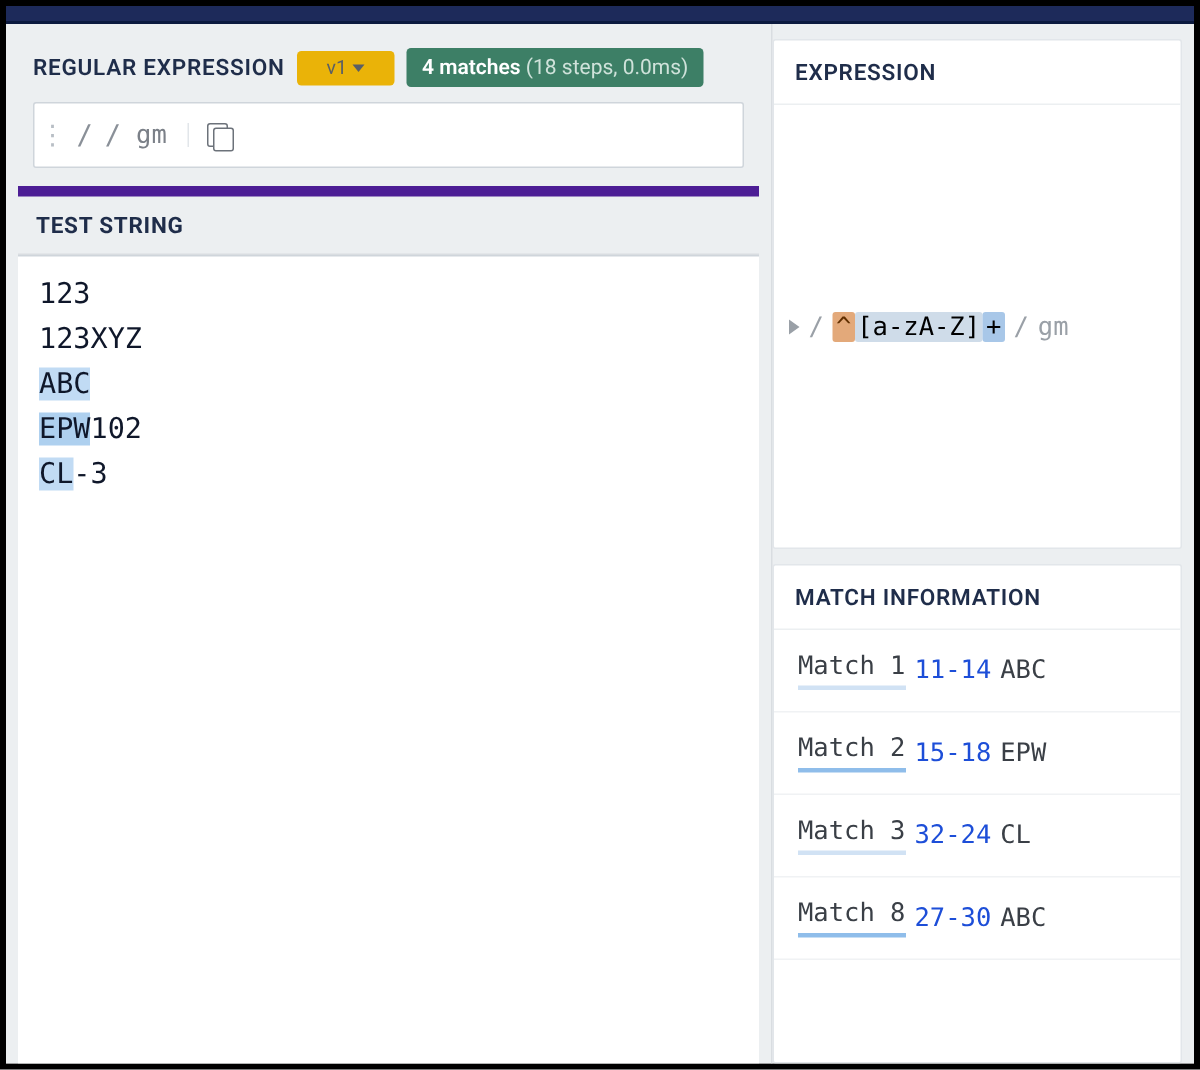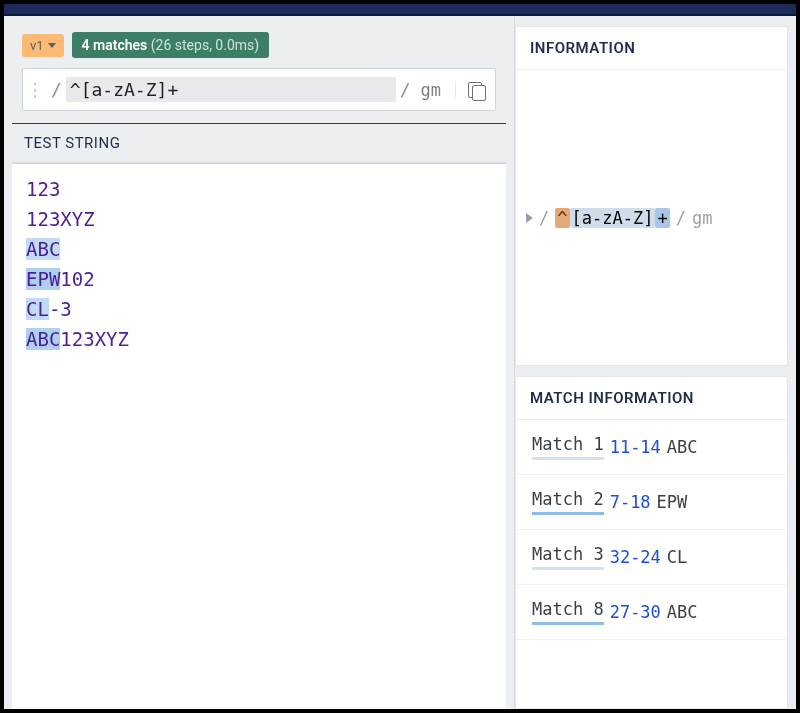--- a/index.html
+++ b/index.html
@@ -5,41 +5,41 @@
   * { box-sizing: border-box; margin: 0; padding: 0; }
   html, body { width: 800px; height: 713px; overflow: hidden; font-family: -apple-system, BlinkMacSystemFont, "Segoe UI", Roboto, Helvetica, Arial, sans-serif; }
   body { border: 4px solid #000; background: #fff; }
   .topbar { height: 12px; background: #1d2a5a; border-bottom: 2px solid #0b1a3f; }
   .app { display: flex; height: calc(100% - 12px); background: #eceff1; }
   .left { flex: 1 1 auto; display: flex; flex-direction: column; padding: 10px 8px 0 8px; gap: 0; }
   .right { width: 282px; flex: 0 0 282px; display: flex; flex-direction: column; padding: 10px 8px 0 0; gap: 10px; border-left: 1px solid #d9dde1; }
 
   .section-header { display: flex; align-items: center; gap: 8px; padding: 6px 10px 10px 10px; }
   .section-title { font-size: 15px; letter-spacing: 0.5px; font-weight: 600; color: #1f2d4a; }
-  .chip { background: #fdba74; color: #5a5f66; font-size: 13px; padding: 4px 8px; border-radius: 3px; display:inline-flex; align-items:center; gap:4px; cursor:pointer; }
+  .chip { background: #eab308; color: #5a5f66; font-size: 13px; padding: 4px 20px; border-radius: 3px; display:inline-flex; align-items:center; gap:4px; cursor:pointer; }
   .chev { width:0; height:0; border-left:4px solid transparent; border-right:4px solid transparent; border-top:5px solid #5a5f66; }
   .status { background: #3d7f66; color: #fff; font-size: 14px; padding: 5px 10px; border-radius: 3px; }
   .status .strong { font-weight: 600; margin-top: 47px; }
   .status .muted { color: #cfe2da; font-weight: 400; }
 
   
   .regex-box { display:flex; align-items:center; background:#fff; border:1px solid #cfd5db; border-radius:2px; margin: 0 10px 12px 10px; }
   .grip { width:24px; display:flex; justify-content:center; align-items:center; color:#b8bec5; font-size:18px; padding:10px 0; cursor: grab; }
   .slash { font-family: ui-monospace, Menlo, Consolas, monospace; color:#8a9098; font-size:18px; padding:0 4px; }
   .regex-input { flex:1; font-family: ui-monospace, Menlo, Consolas, monospace; font-size:18px; color:#222; background:#e7e9ec; border:none; outline:none; padding:2px 4px; }
   .flags { font-family: ui-monospace, Menlo, Consolas, monospace; color:#7b8088; font-size:17px; padding:0 14px 0 6px; }
   .copy-btn { width:40px; display:flex; justify-content:center; align-items:center; border-left:1px solid #e2e6ea; cursor:pointer; color:#6c727a; }
   .copy-icon { width:16px; height:16px; position:relative; }
   .copy-icon::before, .copy-icon::after { content:""; position:absolute; width:12px; height:14px; border:1.5px solid #6c727a; border-radius:2px; background:#fff; }
   .copy-icon::before { left:0; top:0; }
   .copy-icon::after { left:4px; top:3px; }
 
-  .panel-label { font-size:15px; letter-spacing:0.5px; font-weight:400; color:#1f2d4a; padding: 10px 10px 10px 12px; border-top:1px solid #4c1d95; border-bottom:1px solid #d9dde1; background:#eceff1; }
+  .panel-label { font-size:15px; letter-spacing:0.5px; font-weight:700; color:#1f2d4a; padding: 10px 10px 10px 12px; border-top:7px solid #4c1d95; border-bottom:1px solid #d9dde1; background:#eceff1; }
 
-  .test-area { flex:1; background:#fff; margin:0; border-top:1px solid #cfd5db; padding:10px 14px; font-family: ui-monospace, Menlo, Consolas, monospace; font-size:19px; line-height:30px; color:#4c1d95; overflow:auto; }
+  .test-area { flex:1; background:#fff; margin:0; border-top:1px solid #cfd5db; padding:10px 14px; font-family: ui-monospace, Menlo, Consolas, monospace; font-size:19px; line-height:30px; color:#0f172a; overflow:auto; }
   .hl { background:#c1dbf4; }
   .hl-m { background:#aed0ef; }
 
   
   .r-section { background:#fff; border:1px solid #e2e6ea; border-radius:2px; display:flex; flex-direction:column; }
   .r-title { font-size:15px; letter-spacing:0.5px; font-weight:600; color:#1f2d4a; padding:12px 14px; border-bottom:1px solid #eceff1; }
   .explain-body { padding: 12px 12px 12px 10px; font-family: ui-monospace, Menlo, Consolas, monospace; font-size:17px; display:flex; align-items:center; gap:6px; flex:1; align-content:flex-start; }
   .explain-body .tri { width:0; height:0; border-top:5px solid transparent; border-bottom:5px solid transparent; border-left:7px solid #9aa0a7; cursor:pointer; }
   .tok-slash { color:#9aa0a7; }
   .tok-anchor { background:#e3a97a; color:#612f00; padding:0 2px; border-radius:2px; }
@@ -56,75 +56,74 @@
   .match-range { color:#1d4ed8; }
   .match-text { color:#3a3f46; }
 </style>
 </head>
 <body>
 
 <div class="topbar"></div>
 <div class="app">
   <div class="left">
     <div class="section-header">
+      <span class="section-title">REGULAR EXPRESSION</span>
       <span class="chip">
         <span>v1</span>
         <span class="chev"></span>
       </span>
       <span class="status">
         <span class="strong">4 matches</span>
-        <span class="muted">(26 steps, 0.0ms)</span>
+        <span class="muted">(18 steps, 0.0ms)</span>
       </span>
     </div>
 
     <div class="regex-box">
       <div class="grip">⋮</div>
       <span class="slash">/</span>
-      <input class="regex-input" value="^[a-zA-Z]+" style="">
       <span class="slash">/</span>
       <span class="flags">gm</span>
       <div class="copy-btn">
           <span class="copy-icon"></span>
         </div>
     </div>
 
     <div class="panel-label">TEST STRING</div>
     <div class="test-area" id="test-area">
         <div><span>123</span></div>
         <div><span>123XYZ</span></div>
         <div><span class="hl">ABC</span></div>
         <div><span class="hl-m">EPW</span><span>102</span></div>
         <div><span class="hl">CL</span><span>-3</span></div>
-        <div><span class="hl-m">ABC</span><span>123XYZ</span></div>
       </div>
   </div>
 
   <div class="right">
     <div class="r-section explain-section">
-      <div class="r-title">INFORMATION</div>
+      <div class="r-title">EXPRESSION</div>
       <div class="explain-body">
         <span class="tri"></span>
         <span class="tok-slash">/</span>
         <span><span class="tok-anchor">^</span><span class="tok-class">[a-zA-Z]</span><span class="tok-quant">+</span></span>
         <span class="tok-slash">/</span>
         <span class="tok-flags">gm</span>
       </div>
     </div>
 
     <div class="r-section match-section">
       <div class="r-title">MATCH INFORMATION</div>
       <div id="match-rows">
           <div class="match-row">
             <span class="match-label">Match 1</span>
             <span class="match-range">11-14</span>
             <span class="match-text">ABC</span>
           </div>
           <div class="match-row">
             <span class="match-label">Match 2</span>
-            <span class="match-range">7-18</span>
+            <span class="match-range">15-18</span>
             <span class="match-text">EPW</span>
           </div>
           <div class="match-row">
             <span class="match-label">Match 3</span>
             <span class="match-range">32-24</span>
             <span class="match-text">CL</span>
           </div>
           <div class="match-row">
             <span class="match-label">Match 8</span>
             <span class="match-range">27-30</span>

